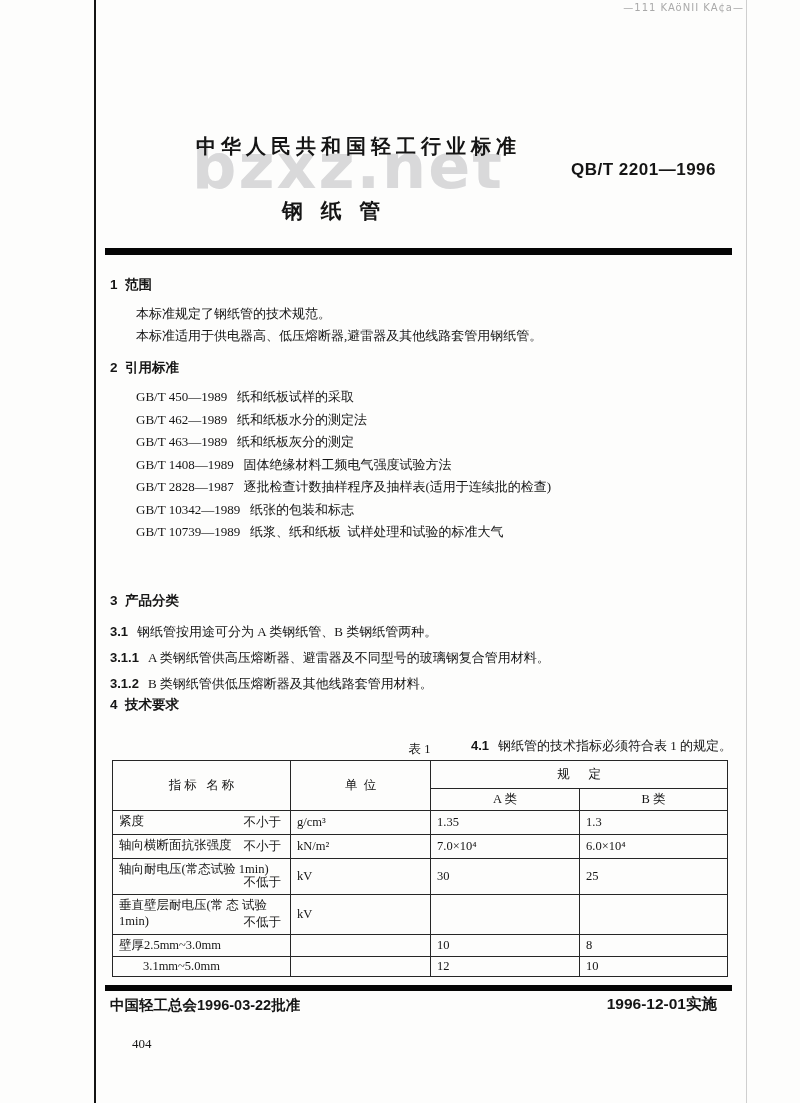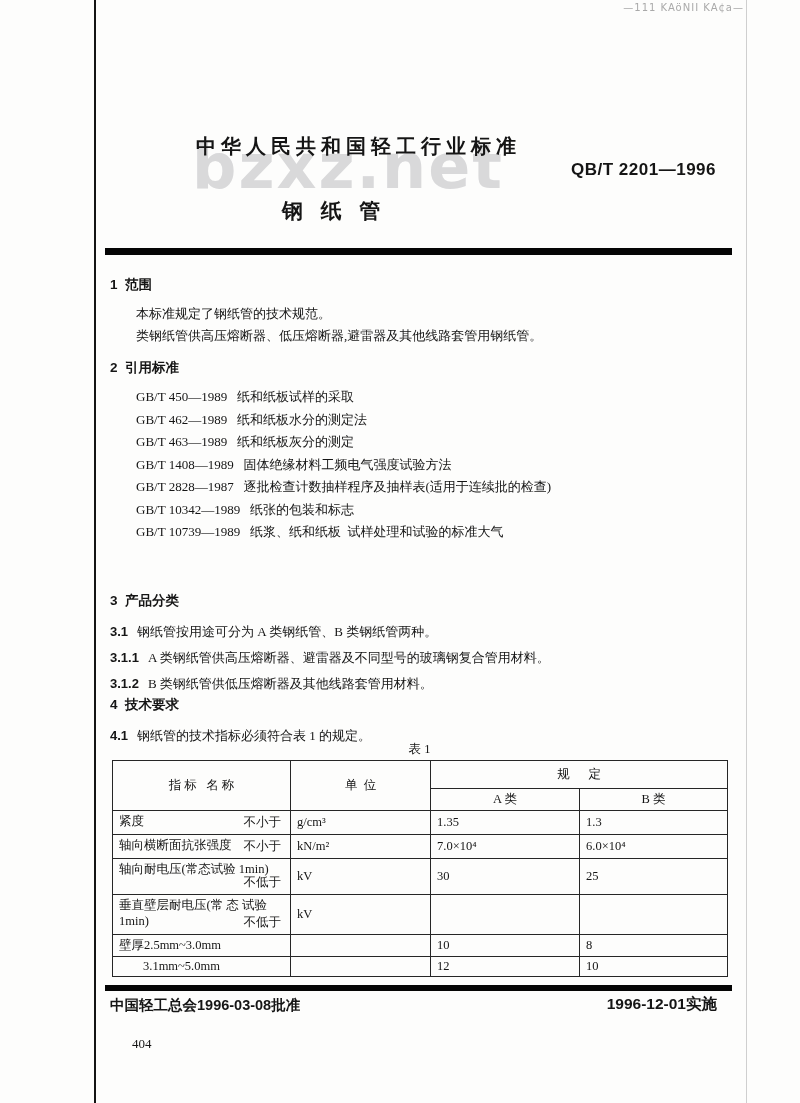--- a/index.html
+++ b/index.html
@@ -17,21 +17,21 @@
   .h{font-family:"Liberation Sans",sans-serif;font-weight:bold;font-size:13.5px;white-space:pre;margin:0 0 9px 0;}
   .p{font-size:13px;line-height:22px;text-indent:2em;text-align:justify;margin:0;}
   .sec1{top:276px;}
   .sec2{top:359px;}
   .refs{list-style:none;margin:7px 0 0 0;padding:0 0 0 26px;}
   .refs li{font-size:13px;line-height:22.5px;white-space:pre;}
   .sec3{top:592px;}
   .sec4{top:696px;}
   .clause{font-size:13px;line-height:26px;margin:0;}
   .clause .num{font-family:"Liberation Sans",sans-serif;font-weight:bold;margin-right:9px;}
-  .sec4 .clause{line-height:24px;margin-top:10px;}
+  .sec4 .clause{line-height:24px;margin-top:20px;text-align:right;}
   .tcap{position:absolute;top:741px;left:112px;width:615px;text-align:center;font-size:12.5px;z-index:2;}
   .t1{position:absolute;top:760px;left:112px;width:615px;border-collapse:collapse;table-layout:fixed;font-size:12.5px;z-index:2;}
   .t1 td{border:1px solid #262626;padding:2px 6px;}
   .th{text-align:center;vertical-align:middle;white-space:pre;}
   .cn{position:relative;text-align:left;vertical-align:top;padding:4px 8px 3px 6px;}
   .nm{white-space:pre-line;}
   .ql{position:absolute;right:9px;bottom:3px;}
   .cc{vertical-align:middle;}
   .ind{padding-left:30px !important;}
   tr.rh1{height:28px;} tr.rh2{height:22px;}
@@ -53,21 +53,21 @@
   <div class="watermark">bzxz.net</div>
 
   <div class="org-line">中华人民共和国轻工行业标准</div>
   <div class="std-number">QB/T 2201—1996</div>
   <div class="doc-title">钢  纸  管</div>
   <div class="rule-top"></div>
 
   <section class="sec sec1">
     <div class="h">1  范围</div>
     <p class="p">本标准规定了钢纸管的技术规范。</p>
-    <p class="p">类钢纸管供高压熔断器、低压熔断器,避雷器及其他线路套管用钢纸管。</p>
+    <p class="p">本标准适用于供电器高、低压熔断器,避雷器及其他线路套管用钢纸管。</p>
   </section>
 
   <section class="sec sec2">
     <div class="h">2  引用标准</div>
     <ul class="refs">
       <li>GB/T 450—1989   纸和纸板试样的采取</li>
       <li>GB/T 462—1989   纸和纸板水分的测定法</li>
       <li>GB/T 463—1989   纸和纸板灰分的测定</li>
       <li>GB/T 1408—1989   固体绝缘材料工频电气强度试验方法</li>
       <li>GB/T 2828—1987   逐批检查计数抽样程序及抽样表(适用于连续批的检查)</li>
@@ -165,17 +165,17 @@
           <span class="ql"></span>
         </td>
         <td class="cc"></td>
         <td class="cc">12</td>
         <td class="cc">10</td>
       </tr>
     </tbody>
   </table>
 
   <div class="footer-rule"></div>
-  <div class="approval">中国轻工总会1996-03-08批准</div>
+  <div class="approval">中国轻工总会1996-03-22批准</div>
   <div class="impl">1996-12-01实施</div>
   <div class="pagenum">404</div>
 
 </div>
 
 </body></html>

